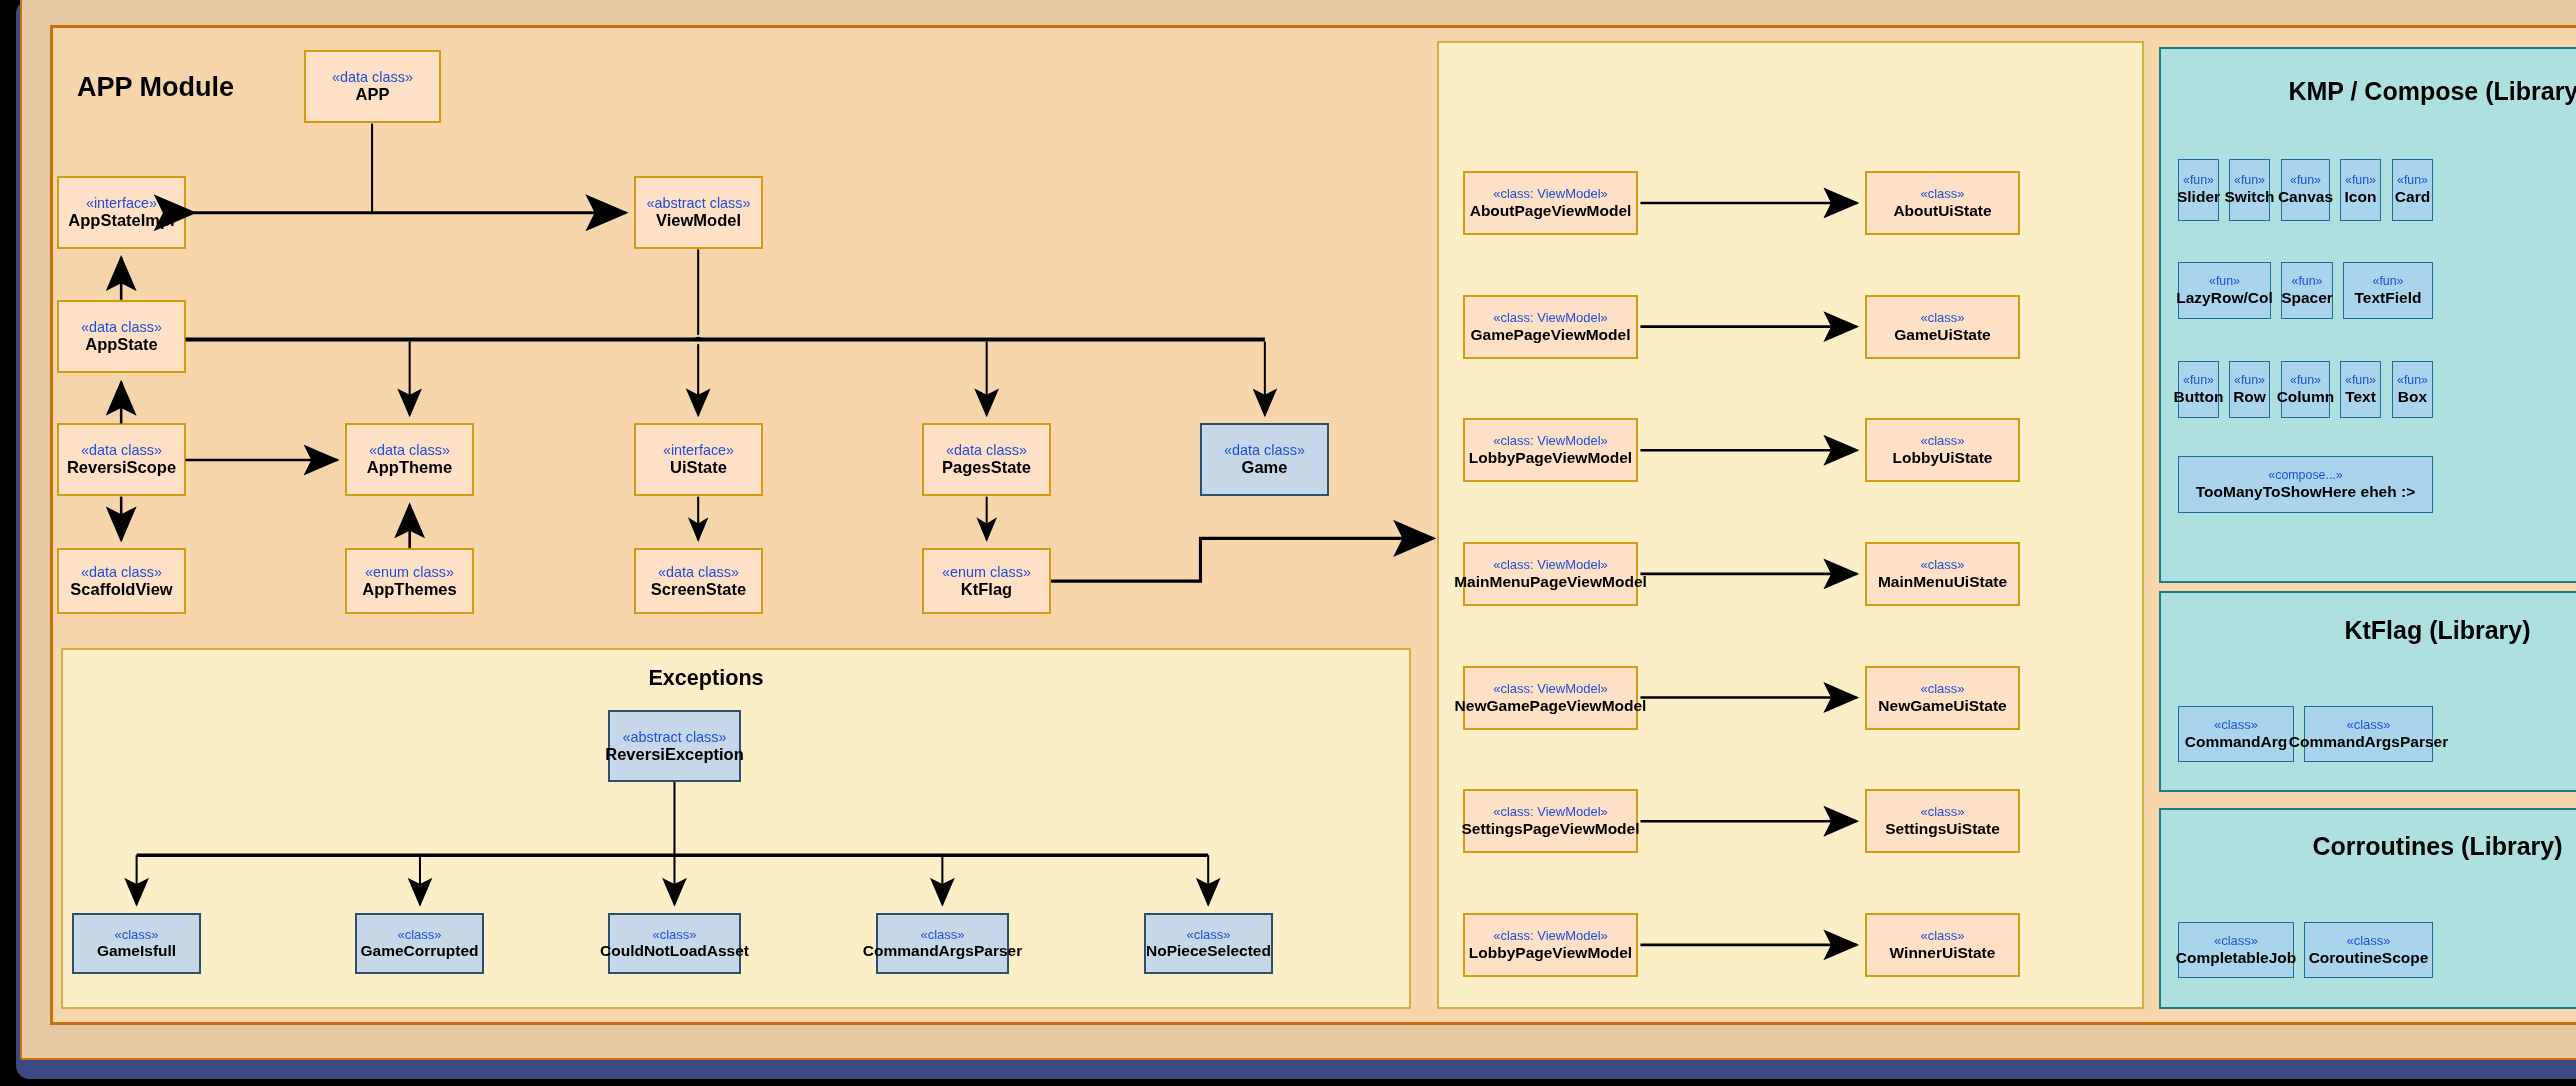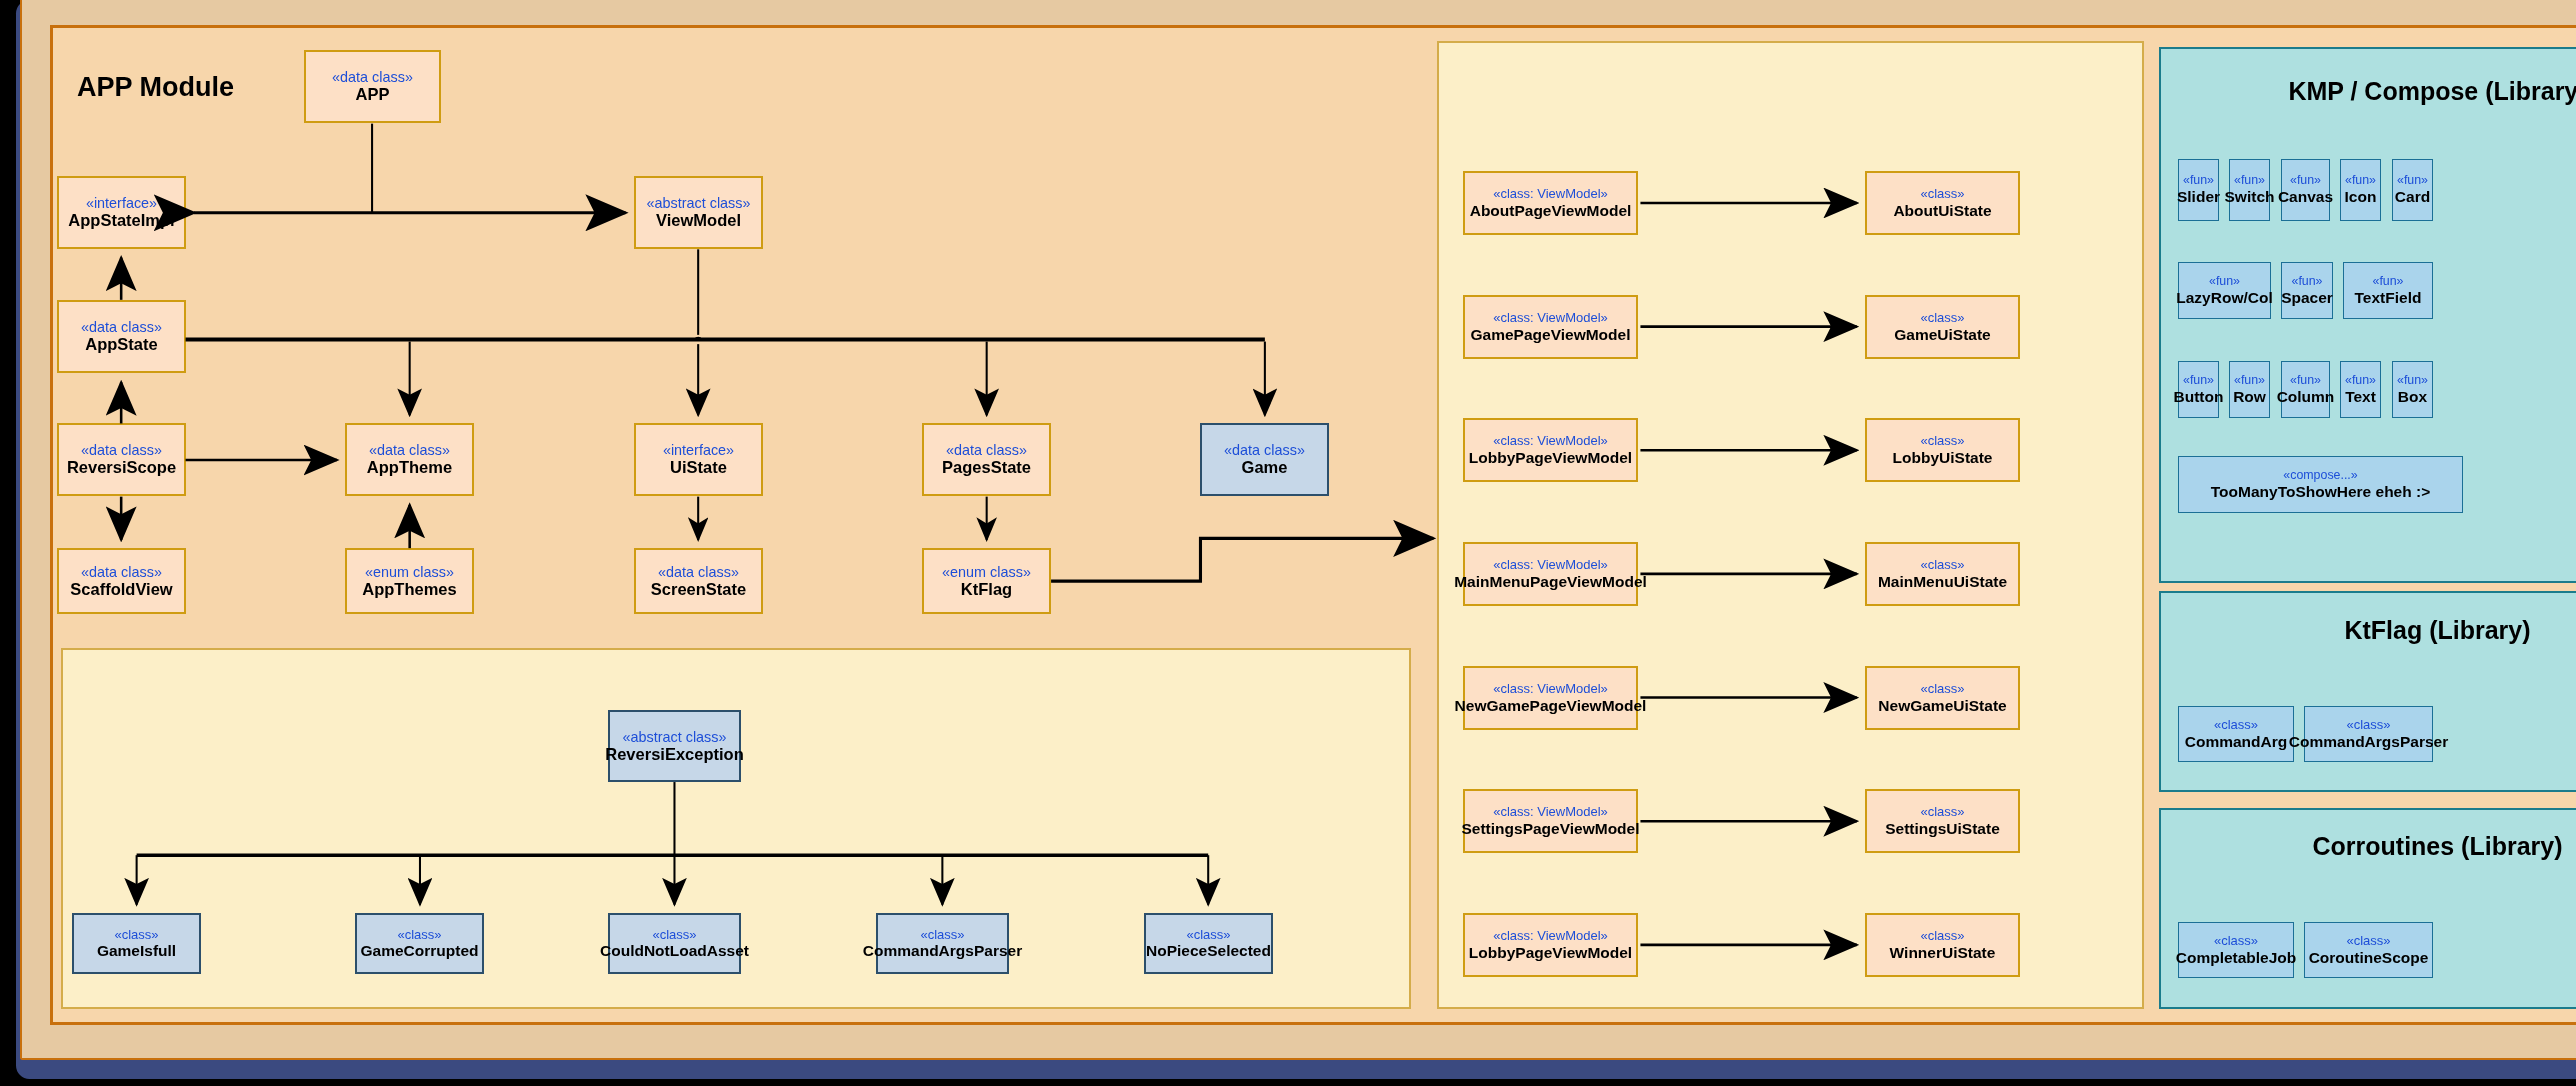--- a/index.html
+++ b/index.html
@@ -116,20 +116,21 @@
     <span class="stereo">«data class»</span>
     <span class="nm">ScreenState</span>
   </div>
 
   <div class="node orange" style="left:922px;top:548px;width:129px;height:66px;">
     <span class="stereo">«enum class»</span>
     <span class="nm">KtFlag</span>
   </div>
 
   <div class="panel panel-exceptions"></div>
+  <div class="panel-title t-exceptions">Exceptions</div>
 
   <div class="node blue" style="left:608px;top:710px;width:133px;height:72px;">
     <span class="stereo">«abstract class»</span>
     <span class="nm">ReversiException</span>
   </div>
 
   <div class="node blue small" style="left:72px;top:913px;width:129px;height:61px;">
     <span class="stereo">«class»</span>
     <span class="nm">GameIsfull</span>
   </div>
@@ -266,21 +267,21 @@
   </div>
   <div class="node cyan tiny" style="left:2340px;top:361px;width:41px;height:57px;">
     <span class="stereo">«fun»</span>
     <span class="nm">Text</span>
   </div>
   <div class="node cyan tiny" style="left:2392px;top:361px;width:41px;height:57px;">
     <span class="stereo">«fun»</span>
     <span class="nm">Box</span>
   </div>
 
-  <div class="node cyan tiny" style="left:2178px;top:456px;width:285px;height:57px;">
+  <div class="node cyan tiny" style="left:2178px;top:456px;width:255px;height:57px;">
     <span class="stereo">«compose...»</span>
     <span class="nm">TooManyToShowHere eheh :&gt;</span>
   </div>
 
   <div class="panel panel-ktflag"></div>
   <div class="panel-title t-ktflag">KtFlag (Library)</div>
   <div class="node cyan small" style="left:2178px;top:706px;width:116px;height:56px;">
     <span class="stereo">«class»</span>
     <span class="nm">CommandArg</span>
   </div>

